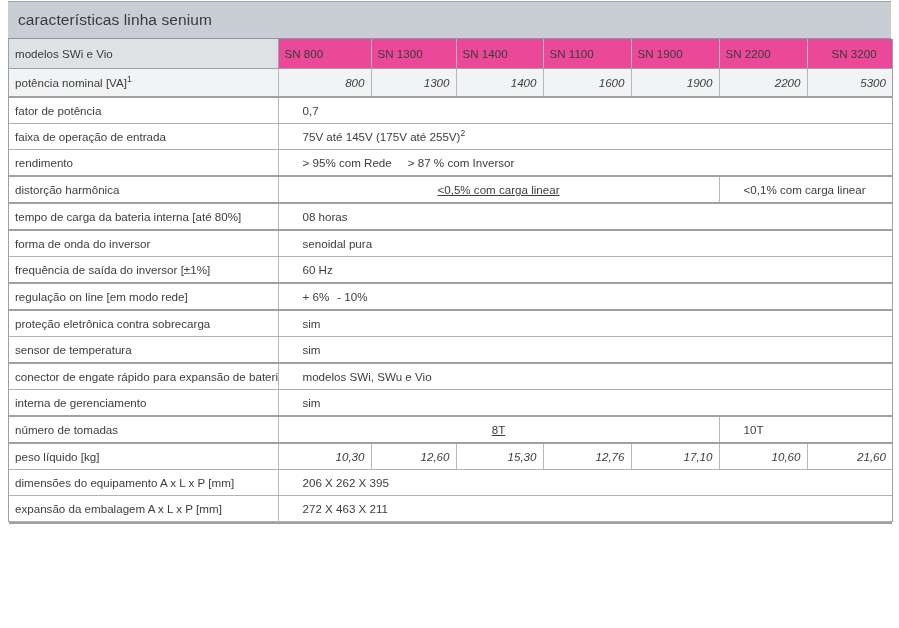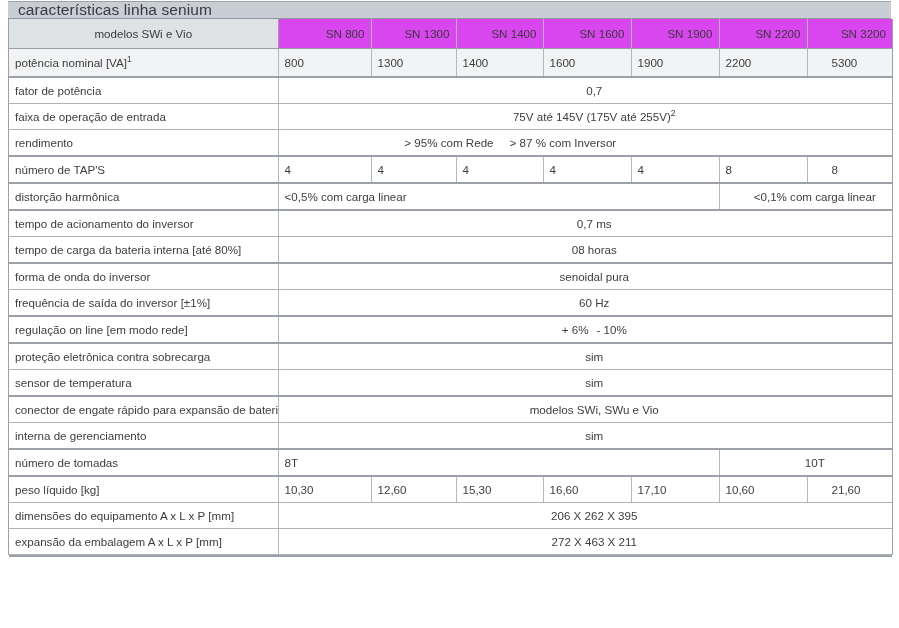--- a/index.html
+++ b/index.html
@@ -20,21 +20,21 @@
     position: relative;
     width: 899px;
     height: 628px;
     box-sizing: border-box;
     padding: 0 8px;
   }
 
   
   .title-bar {
     box-sizing: border-box;
-    height: 18px;
+    height: 38px;
     margin-top: 1px;
     background: #c9ced4;
     border-top: 1px solid #9aa1a8;
     border-bottom: 1px solid #8f979e;
     display: flex;
     align-items: center;
     padding-left: 10px;
     font-size: 15.5px;
     color: #3a3a3a;
     letter-spacing: .1px;
@@ -59,43 +59,44 @@
   }
   table.spec tr td:last-child { border-right: none; padding-left: 24px; }
 
   
   td.label {
     text-align: left;
     padding-left: 8px;
     border-right: 1px solid #9ba1a6;
   }
   td.num {
+    text-align: right;
+    font-style: italic;
+  }
+  td.merged {
+    border-right: none;
+  }
+  td.merged-left {
+    text-align: center;
+    border-right: 1px solid #9ba1a6;
+    text-decoration: underline;
+  }
+
+  
+  tr.head-models td {
+    background: #ec4899;
+    height: 29px;
     text-align: left;
-  }
-  td.merged {
-    text-align: center;
-    border-right: none;
-  }
-  td.merged-left {
-    text-align: left;
-    border-right: 1px solid #9ba1a6;
-  }
-
-  
-  tr.head-models td {
-    background: #d946ef;
-    height: 29px;
-    text-align: right;
     border-bottom: 1px solid #9ba1a6;
     border-right: 1px solid #b0b5b9;
     color: #3a3a3a;
   }
   tr.head-models td.label {
     background: #dfe2e5;
-    text-align: center;
+    text-align: left;
     border-right: 1px solid #9ba1a6;
   }
   tr.head-power td {
     background: #f2f3f4;
     height: 27px;
     margin-left: 28px;
   }
   tr.head-power td.label { background: #f2f3f4; }
 
   
@@ -146,21 +147,21 @@
       <col style="width:88px">
       <col style="width:85px">
     </colgroup>
     <tbody>
 
       <tr class="head-models">
         <td class="label">modelos SWi e Vio</td>
         <td>SN 800</td>
         <td>SN 1300</td>
         <td>SN 1400</td>
-        <td>SN 1600</td>
+        <td>SN 1100</td>
         <td>SN 1900</td>
         <td>SN 2200</td>
         <td>SN 3200</td>
       </tr>
 
       <tr class="head-power thick-below">
         <td class="label"><span>potência nominal [VA]</span><sup>1</sup></td>
         <td class="num">800</td>
         <td class="num">1300</td>
         <td class="num">1400</td>
@@ -178,41 +179,27 @@
       <tr>
         <td class="label">faixa de operação de entrada</td>
         <td class="merged" colspan="7"><span>75V até 145V (175V até 255V)</span><sup>2</sup></td>
       </tr>
 
       <tr class="thick-below">
         <td class="label">rendimento</td>
         <td class="merged" colspan="7"><span class="rend-inner"><span>&gt; 95% com Rede</span><span class="rend-gap"></span><span>&gt; 87 % com Inversor</span></span></td>
       </tr>
 
-      <tr class="thick-below">
-        <td class="label">número de TAP'S</td>
-        <td class="num">4</td>
-        <td class="num">4</td>
-        <td class="num">4</td>
-        <td class="num">4</td>
-        <td class="num">4</td>
-        <td class="num">8</td>
-        <td class="num">8</td>
-      </tr>
 
       <tr class="thick-below">
         <td class="label">distorção harmônica</td>
         <td class="merged-left" colspan="5">&lt;0,5% com carga linear</td>
         <td class="merged" colspan="2">&lt;0,1% com carga linear</td>
       </tr>
 
-      <tr>
-        <td class="label">tempo de acionamento do inversor</td>
-        <td class="merged" colspan="7">0,7 ms</td>
-      </tr>
 
       <tr class="thick-below">
         <td class="label">tempo de carga da bateria interna [até 80%]</td>
         <td class="merged" colspan="7">08 horas</td>
       </tr>
 
       <tr>
         <td class="label">forma de onda do inversor</td>
         <td class="merged" colspan="7">senoidal pura</td>
       </tr>
@@ -252,21 +239,21 @@
         <td class="label">número de tomadas</td>
         <td class="merged-left" colspan="5">8T</td>
         <td class="merged" colspan="2">10T</td>
       </tr>
 
       <tr>
         <td class="label">peso líquido [kg]</td>
         <td class="num">10,30</td>
         <td class="num">12,60</td>
         <td class="num">15,30</td>
-        <td class="num">16,60</td>
+        <td class="num">12,76</td>
         <td class="num">17,10</td>
         <td class="num">10,60</td>
         <td class="num">21,60</td>
       </tr>
 
 
       <tr>
         <td class="label">dimensões do equipamento A x L x P [mm]</td>
         <td class="merged" colspan="7">206 X 262 X 395</td>
       </tr>

